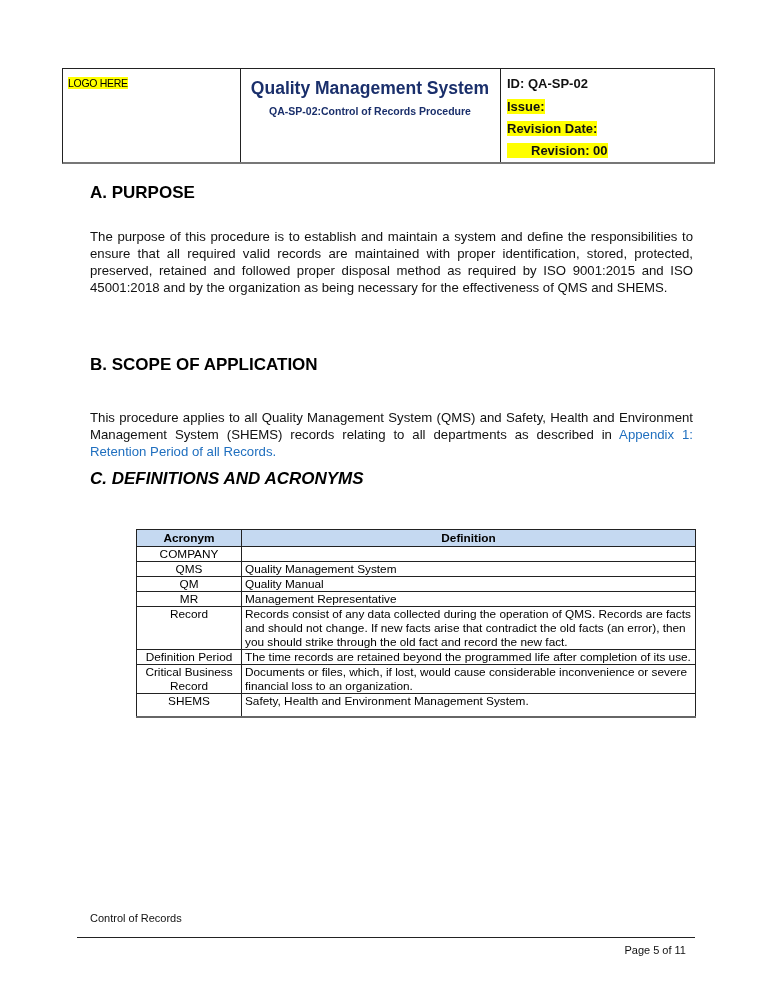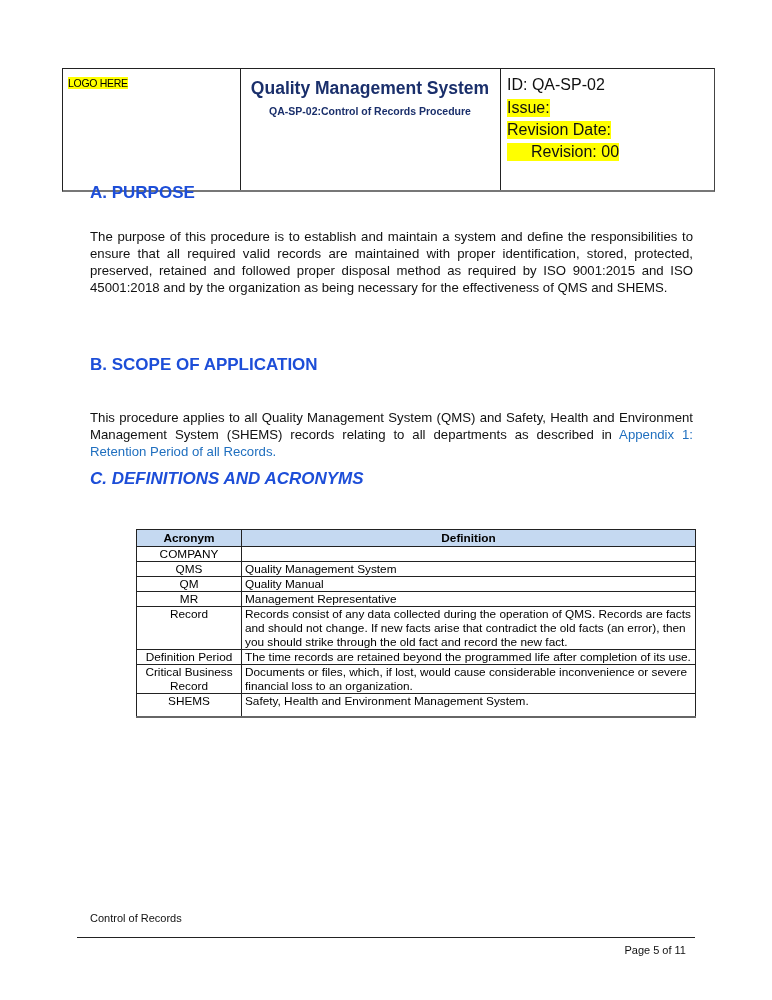--- a/index.html
+++ b/index.html
@@ -1,32 +1,32 @@
 <!DOCTYPE html>
 <html><head>
 <meta charset="utf-8">
 <style>
   html, body { margin: 0; padding: 0; background: #ffffff; }
   body { width: 772px; height: 1000px; position: relative; overflow: hidden;
          font-family: "Liberation Sans", sans-serif; color: #000; }
   .hl { background: #ffff00; }
 
   
-  .hdr { position: absolute; left: 62px; top: 68px; width: 653px; height: 124px;
+  .hdr { position: absolute; left: 62px; top: 68px; width: 653px; height: 96px;
          border: 1px solid #222; border-bottom: 2px solid #777; border-right: 1px solid #444; box-sizing: border-box; }
   .hdr .c1 { position: absolute; left: 0; top: 0; width: 177px; height: 100%; border-right: 1px solid #222; }
   .hdr .c2 { position: absolute; left: 177px; top: 0; width: 260px; height: 100%; border-right: 1px solid #222; text-align: center; }
   .hdr .c3 { position: absolute; left: 437px; top: 0; right: 0; height: 100%; }
   .logo { position: absolute; left: 5px; top: 8px; font-size: 10.5px; letter-spacing: -0.3px; }
   .qms-title { display: block; margin-top: 9px; font-size: 17.5px; font-weight: bold; color: #1a2f6b; }
   .qms-sub { display: block; margin-top: 6px; font-size: 10.5px; font-weight: bold; color: #1a2f6b; }
-  .meta { position: absolute; left: 7px; font-size: 16px; color: #111; }
+  .meta { position: absolute; left: 7px; font-size: 13px; color: #111; font-weight: bold; }
 
   
-  .h { position: absolute; left: 90px; font-size: 17px; font-weight: bold; color: #1d4ed8; }
+  .h { position: absolute; left: 90px; font-size: 17px; font-weight: bold; color: #000000; }
   .p { position: absolute; left: 90px; width: 603px; font-size: 13.2px; line-height: 17px;
        text-align: justify; color: #111; }
   .link { color: #1f6fbf; }
 
   
   table.defs { position: absolute; left: 136px; top: 529px; width: 560px;
                border-collapse: collapse; font-size: 11.8px; line-height: 14px; }
   table.defs td, table.defs th { border: 1px solid #222; padding: 0 2px; vertical-align: top; }
   table.defs th { background: #c5d9f1; font-weight: bold; text-align: center; padding: 1px 2px; margin-left: 8px; }
   table.defs td.acr { width: 100px; text-align: center; }

